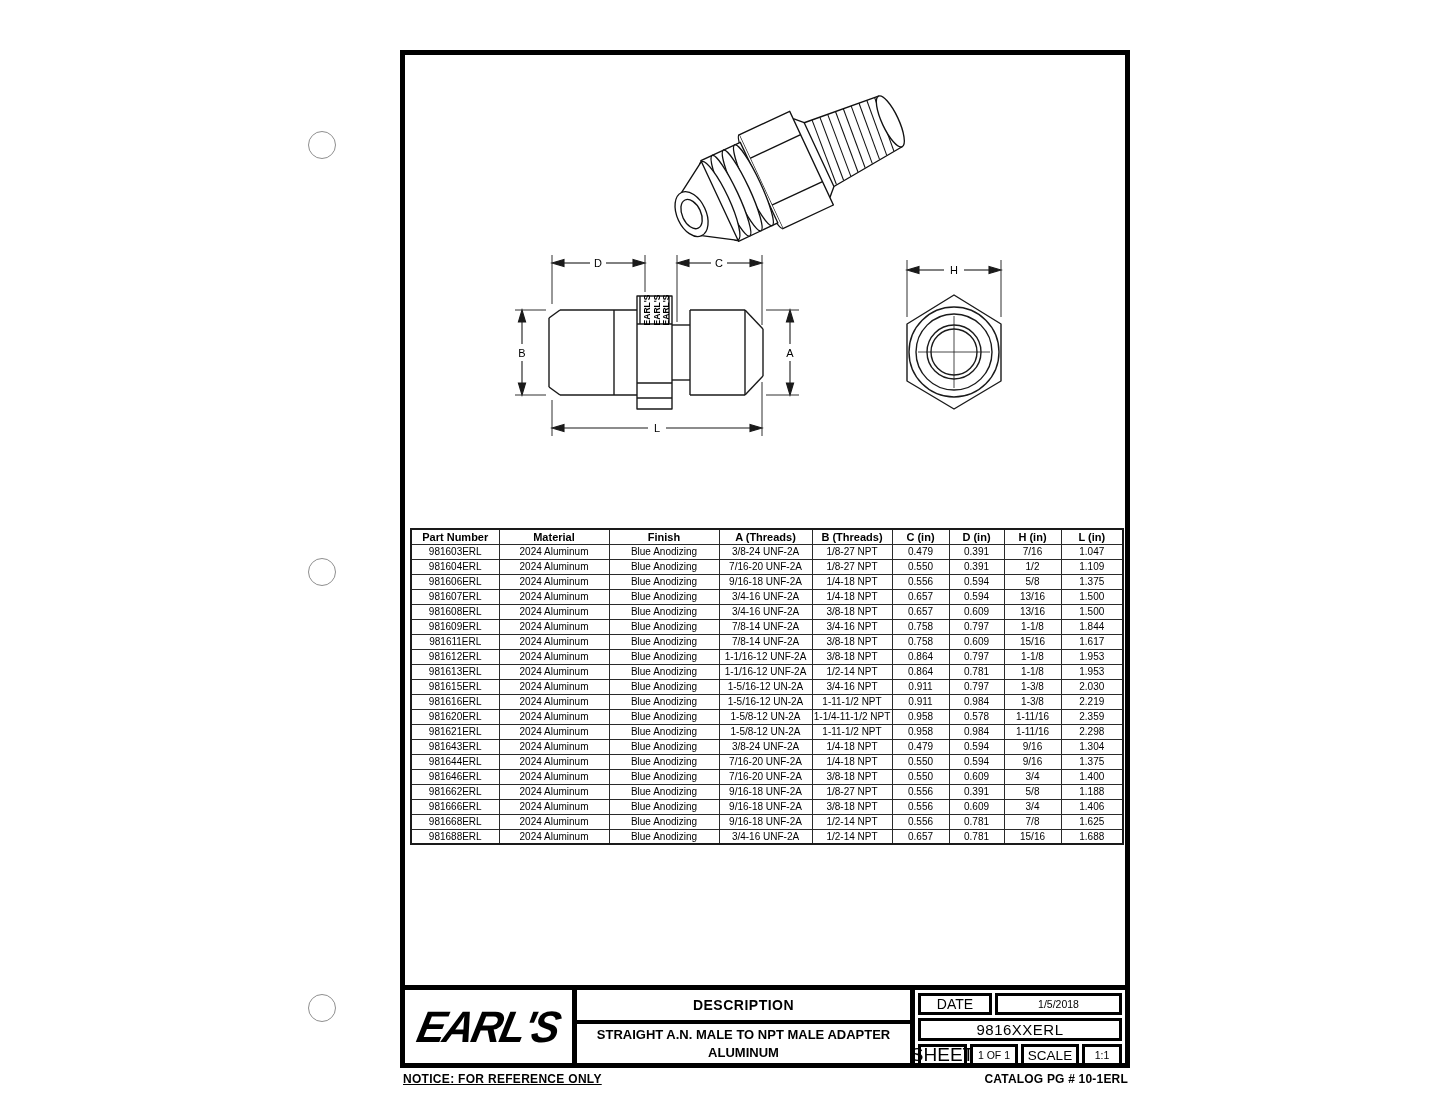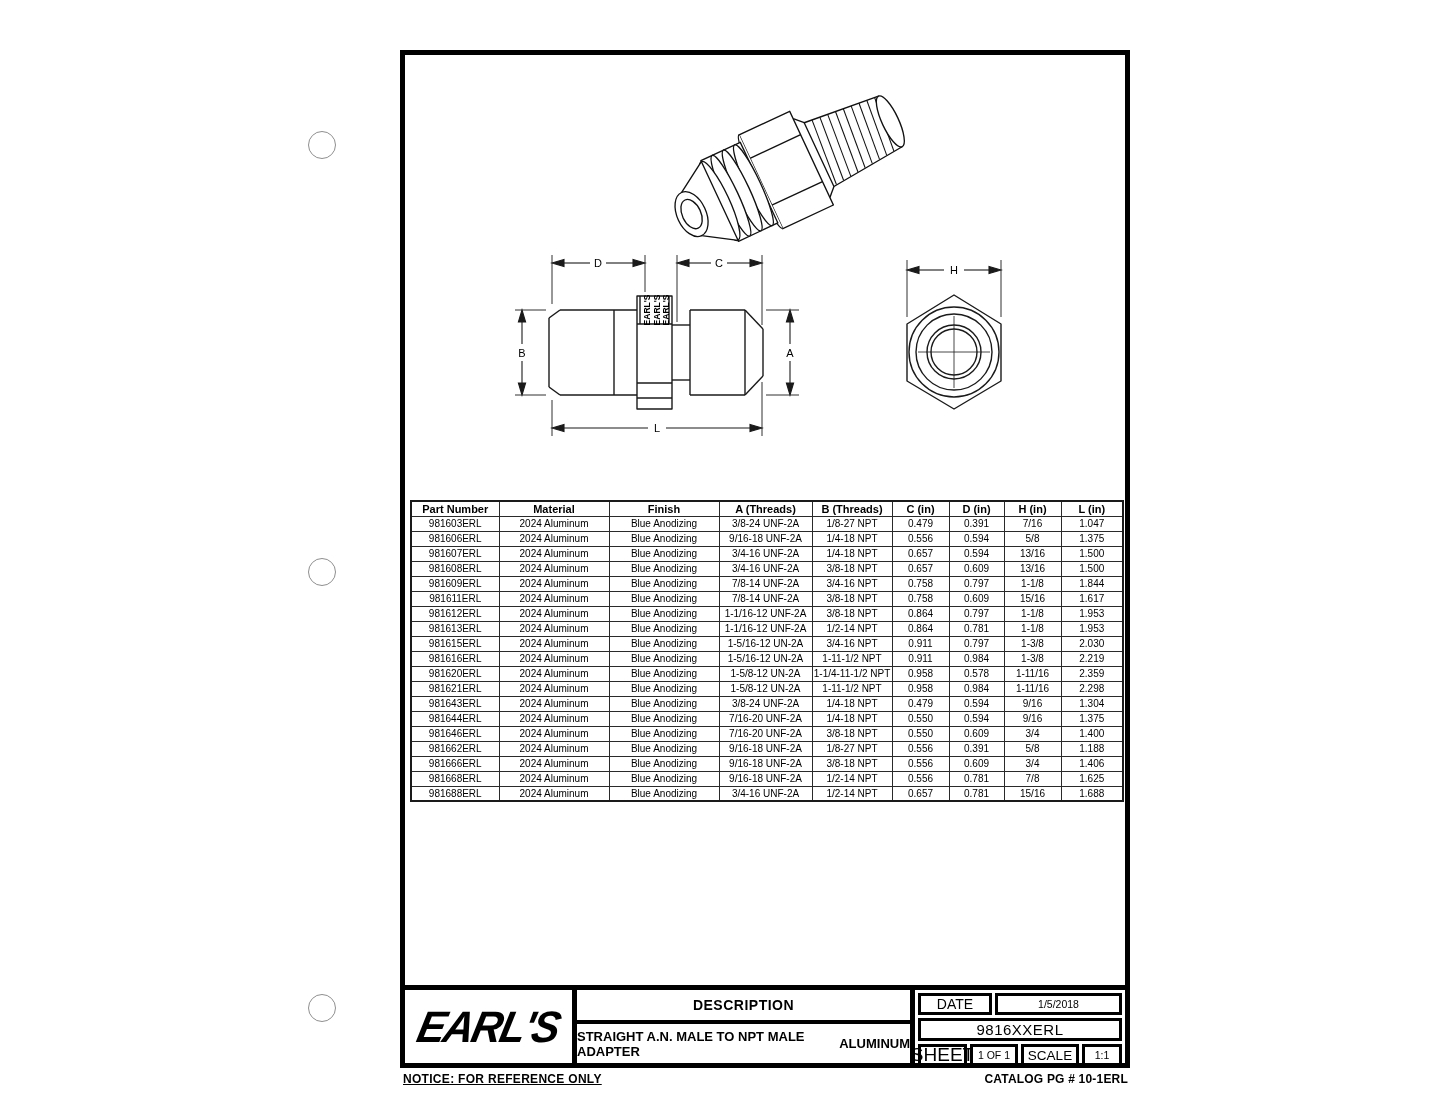--- a/index.html
+++ b/index.html
@@ -16,34 +16,34 @@
   
   .page { position:absolute; left:400px; top:50px; width:730px; height:1018px; border:5px solid #000; background:#fff; }
 
   .view3d { position:absolute; left:235px; top:8px; width:300px; height:200px; overflow:visible; }
   .dimsvg { position:absolute; left:95px; top:185px; width:560px; height:250px; overflow:visible; }
 
   svg text { font-family:"Liberation Sans", sans-serif; fill:#000; }
 
   
   .spec-table { position:absolute; left:5px; top:445px; border-collapse:collapse; table-layout:fixed; background:#fff; }
-  .spec-table { border:2px solid #1a1a1a; }
+  .spec-table { border:2px solid #1a1a1a;margin-top:28px; }
   .spec-table th, .spec-table td { border:1px solid #2a2a2a; height:15px; text-align:center; vertical-align:middle; white-space:nowrap; overflow:hidden; padding:0 1px; }
   .spec-table th { font-size:11px; font-weight:bold; }
   .spec-table td { font-size:10px; }
   col.c0{width:88px;} col.c1{width:110px;} col.c2{width:110px;} col.c3{width:93px;}
   col.c4{width:80px;} col.c5{width:57px;} col.c6{width:55px;} col.c7{width:57px;} col.c8{width:62px;}
 
   
   .title-block { position:absolute; left:0; bottom:0; width:720px; height:78px; border-top:5px solid #000; display:flex; background:#fff; }
   .tb-logo { width:172px; border-right:5px solid #000; display:flex; align-items:center; justify-content:center; overflow:hidden; }
   .logo-earls { font-size:42px; font-weight:bold; font-style:italic; letter-spacing:-2px; transform:skewX(-12deg) scaleY(1.05); }
   .tb-desc { flex:1; border-right:5px solid #000; display:flex; flex-direction:column; }
   .tb-desc-head { height:34px; border-bottom:4px solid #000; display:flex; align-items:center; justify-content:center; font-weight:bold; font-size:14px; letter-spacing:.5px; }
-  .tb-desc-body { flex:1; display:flex; flex-direction:row; align-items:center; justify-content:space-evenly; font-weight:bold; font-size:13px; }
+  .tb-desc-body { flex:1; display:flex; flex-direction:column; align-items:center; justify-content:space-evenly; font-weight:bold; font-size:13px; }
   .tb-right { width:210px; display:flex; flex-direction:column; gap:3px; padding:3px; }
   .tb-row { display:flex; gap:3px; }
   .tb-box { border:3px solid #000; display:flex; align-items:center; justify-content:center; font-weight:normal; background:#fff; }
   .bx-date-label { width:74px; height:22px; font-size:14px; }
   .bx-date-value { flex:1; height:22px; font-size:10.5px; }
   .bx-part { flex:1; font-size:15px; letter-spacing:.5px; }
   .bx-sheet-label { width:49px; height:22px; font-size:19px; }
   .bx-sheet-value { width:48px; height:22px; font-size:10.5px; }
   .bx-scale-label { width:58px; height:22px; font-size:13.5px; }
   .bx-scale-value { flex:1; height:22px; font-size:10.5px; }
@@ -226,20 +226,31 @@
           <tr>
             <td>981603ERL</td>
             <td>2024 Aluminum</td>
             <td>Blue Anodizing</td>
             <td>3/8-24 UNF-2A</td>
             <td>1/8-27 NPT</td>
             <td>0.479</td>
             <td>0.391</td>
             <td>7/16</td>
             <td>1.047</td>
+          </tr>
+          <tr>
+            <td>981604ERL</td>
+            <td>2024 Aluminum</td>
+            <td>Blue Anodizing</td>
+            <td>7/16-20 UNF-2A</td>
+            <td>1/8-27 NPT</td>
+            <td>0.550</td>
+            <td>0.391</td>
+            <td>1/2</td>
+            <td>1.109</td>
           </tr>
           <tr>
             <td>981606ERL</td>
             <td>2024 Aluminum</td>
             <td>Blue Anodizing</td>
             <td>9/16-18 UNF-2A</td>
             <td>1/4-18 NPT</td>
             <td>0.556</td>
             <td>0.594</td>
             <td>5/8</td>

